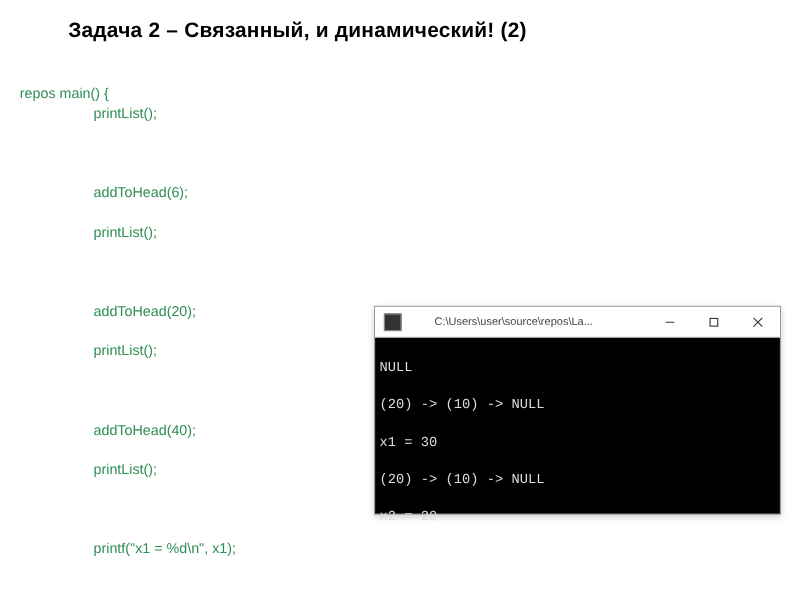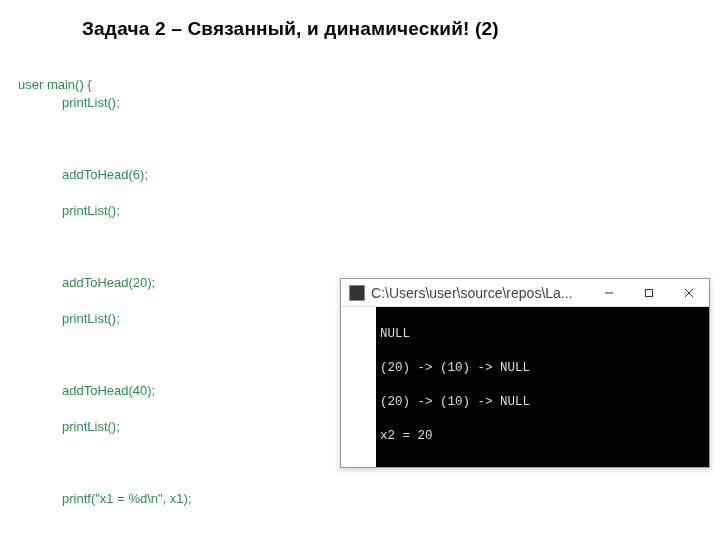--- a/index.html
+++ b/index.html
@@ -12,33 +12,32 @@
     overflow: hidden;
   }
   .title {
     position: absolute;
     top: 18px;
     left: 62px;
     font-size: 19px;
     font-weight: bold;
     color: #000;
     letter-spacing: 0.2px;
-    margin-left: 20px;
   }
   .code {
     position: absolute;
     top: 58px;
     left: 18px;
     font-family: "Segoe UI", Arial, sans-serif;
     font-size: 13px;
     line-height: 18px;
     color: #2e8d55;
     white-space: pre;
   }
-  .code .indent1 { margin-left: 44px; display: block; }
+  .code .indent1 { margin-left: 67px; display: block; }
   .code .blank { height: 18px; }
 
   .console {
     position: absolute;
     top: 278px;
     left: 340px;
     width: 370px;
     height: 190px;
     border: 1px solid #999;
     background: #fff;
@@ -53,25 +52,26 @@
   }
   .titlebar-icon {
     width: 16px;
     height: 16px;
     margin-left: 8px;
     margin-right: 6px;
     background: #333;
     border: 1px solid #888;
   }
   .titlebar-text {
-    font-size: 14px;
+    font-size: 10px;
     color: #444;
     flex: 1;
     white-space: nowrap;
     overflow: hidden;
+    margin-left: 24px;
   }
   .titlebar-buttons {
     display: flex;
     height: 100%;
   }
   .win-btn {
     width: 40px;
     height: 100%;
     display: flex;
     align-items: center;
@@ -82,31 +82,30 @@
   .win-btn svg { width: 10px; height: 10px; }
   .console-body {
     background: #000;
     color: #ddd;
     font-family: Consolas, "Courier New", monospace;
     font-size: 12.5px;
     line-height: 17px;
     padding: 2px 4px;
     height: calc(100% - 28px);
     white-space: pre;
-    margin-left: 35px;
   }
   .console-line { display: block; }
 </style>
 </head>
 <body>
 
 <div class="title">Задача 2 – Связанный, и динамический! (2)</div>
 
 <div class="code">
-<span>user main() {</span>
+<span>repos main() {</span>
 <span class="indent1">printList();</span>
 <div class="blank"></div>
 <span class="indent1">addToHead(6);</span>
 <span class="indent1">printList();</span>
 <div class="blank"></div>
 <span class="indent1">addToHead(20);</span>
 <span class="indent1">printList();</span>
 <div class="blank"></div>
 <span class="indent1">addToHead(40);</span>
 <span class="indent1">printList();</span>
@@ -144,17 +143,18 @@
         <svg viewBox="0 0 10 10">
             <line x1="1" y1="1" x2="9" y2="9" stroke="#333" stroke-width="1"></line>
             <line x1="9" y1="1" x2="1" y2="9" stroke="#333" stroke-width="1"></line>
           </svg>
       </div>
     </div>
   </div>
   <div class="console-body">
 <span class="console-line">NULL</span>
 <span class="console-line">(20) -&gt; (10) -&gt; NULL</span>
+<span class="console-line">x1 = 30</span>
 <span class="console-line">(20) -&gt; (10) -&gt; NULL</span>
 <span class="console-line">x2 = 20</span>
 
 </div>
 </div>
 
 </body></html>

